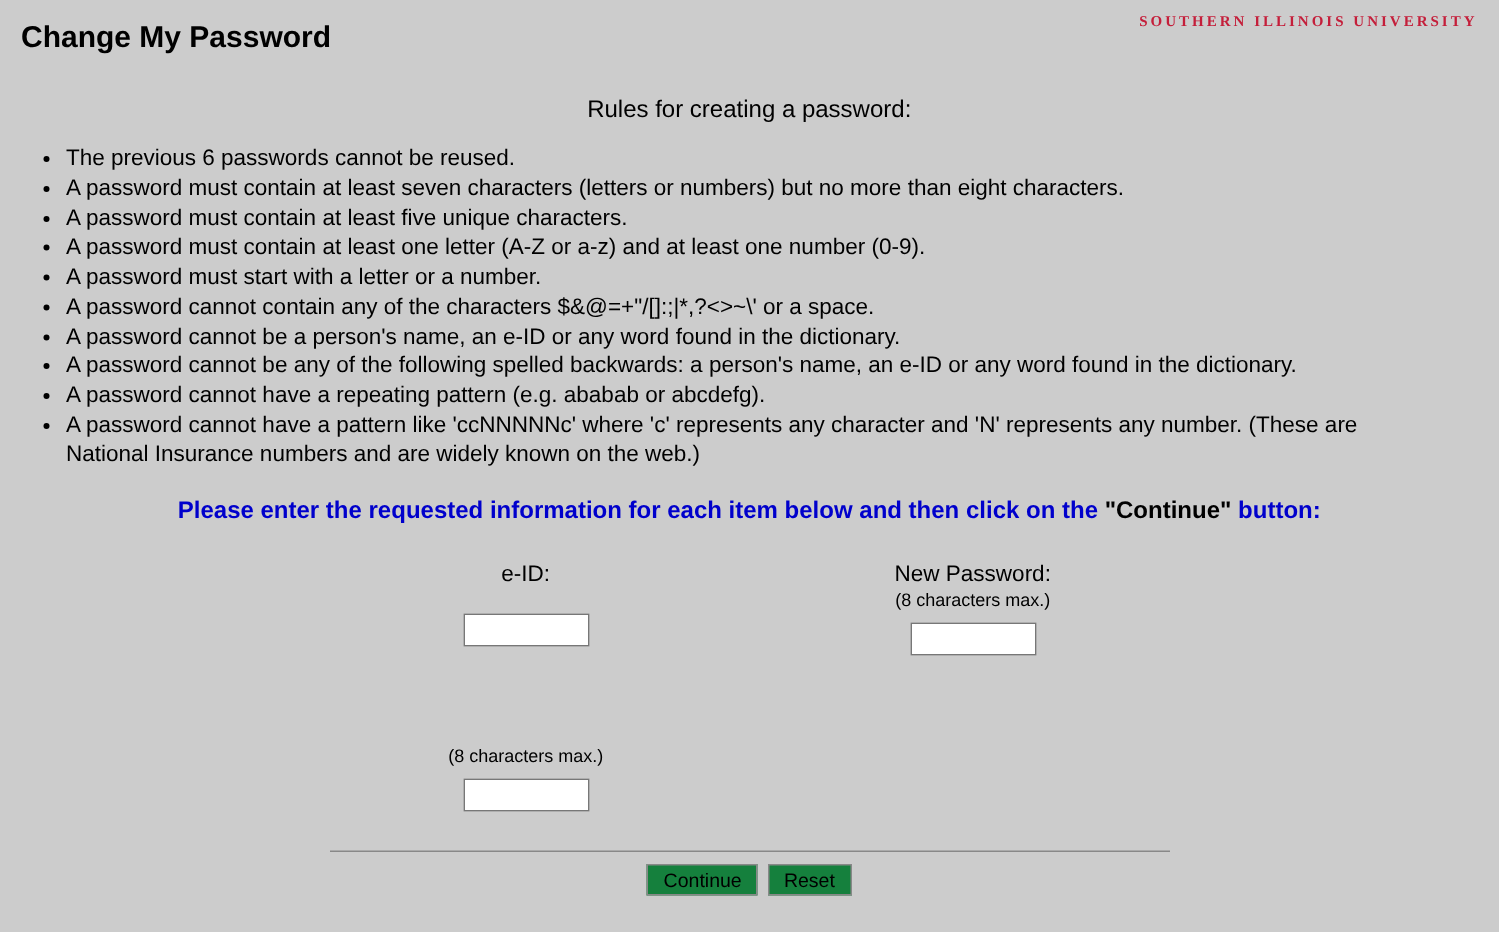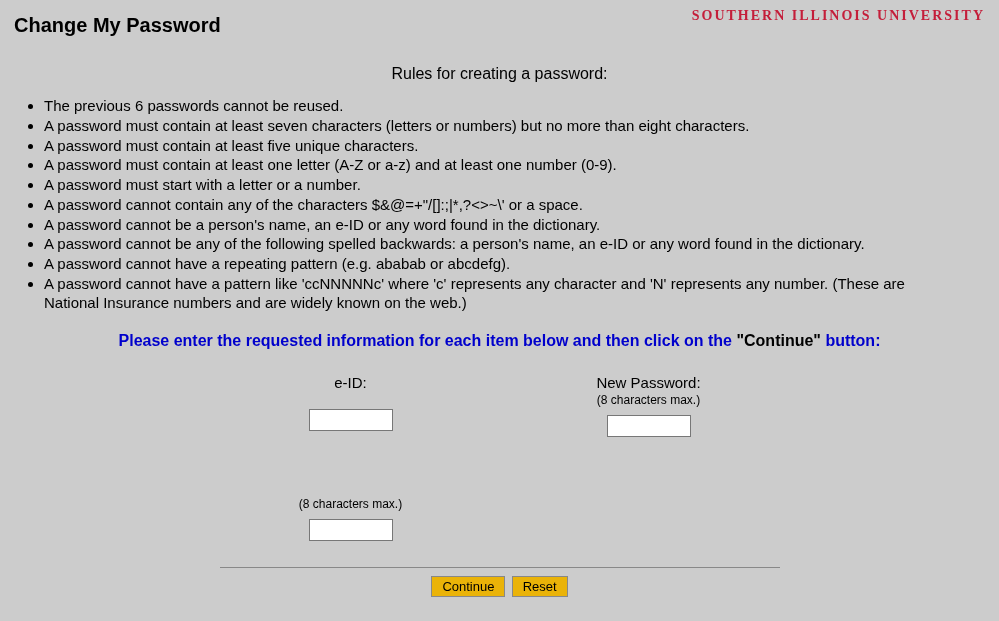--- a/index.html
+++ b/index.html
@@ -22,21 +22,21 @@
       font-weight: bold;
       margin: 4px 0 0 0;
     }
     .logo {
       font-family: "Times New Roman", serif;
       color: #c41e3a;
       text-align: right;
       line-height: 0.9;
     }
     .logo .small {
-      font-size: 14px;
+      font-size: 10px;
       letter-spacing: 2px;
       font-weight: bold;
       display: block;
       text-align: left;
       margin-bottom: -4px;
     }
     .logo .big {
       font-size: 34px;
       font-weight: bold;
       letter-spacing: 1px;
@@ -107,21 +107,21 @@
       width: 560px;
       margin: 6px auto 8px auto;
     }
     .button-row {
       text-align: center;
       margin-top: 4px;
     }
     .button-row button {
       font-family: Arial, sans-serif;
       font-size: 13px;
-      background: #eab308;
+      background: #15803d;
       border: 1px solid #888;
       padding: 2px 10px;
       margin: 0 1px;
       cursor: pointer;
     }
   </style>
 </head>
 <body>
 
 <div class="header-row">

